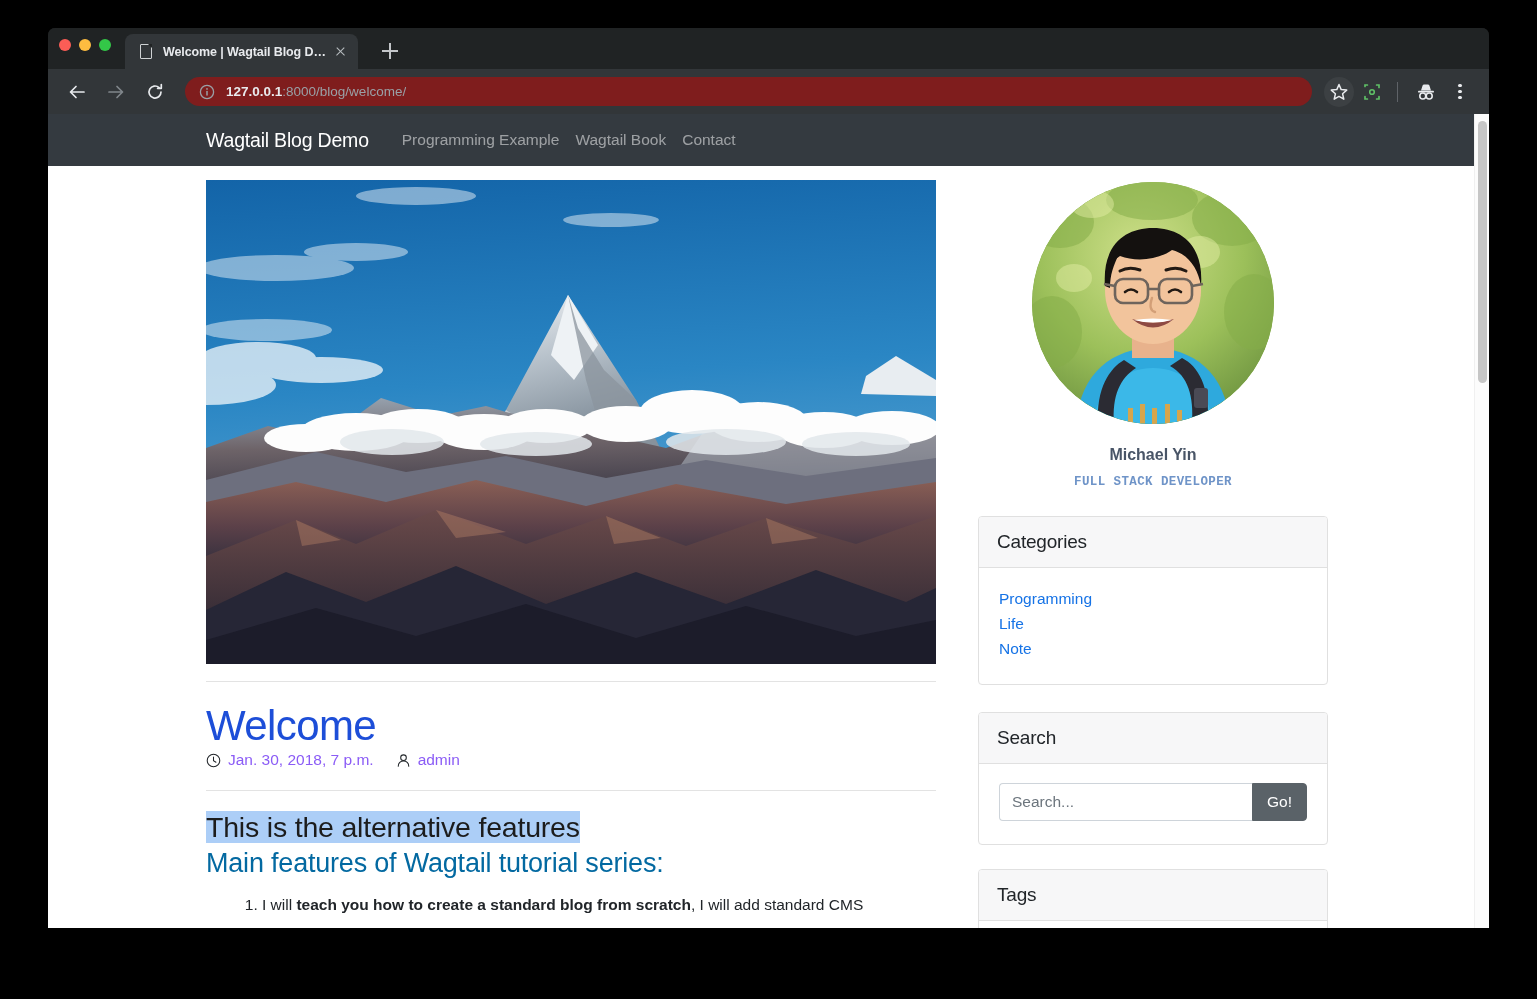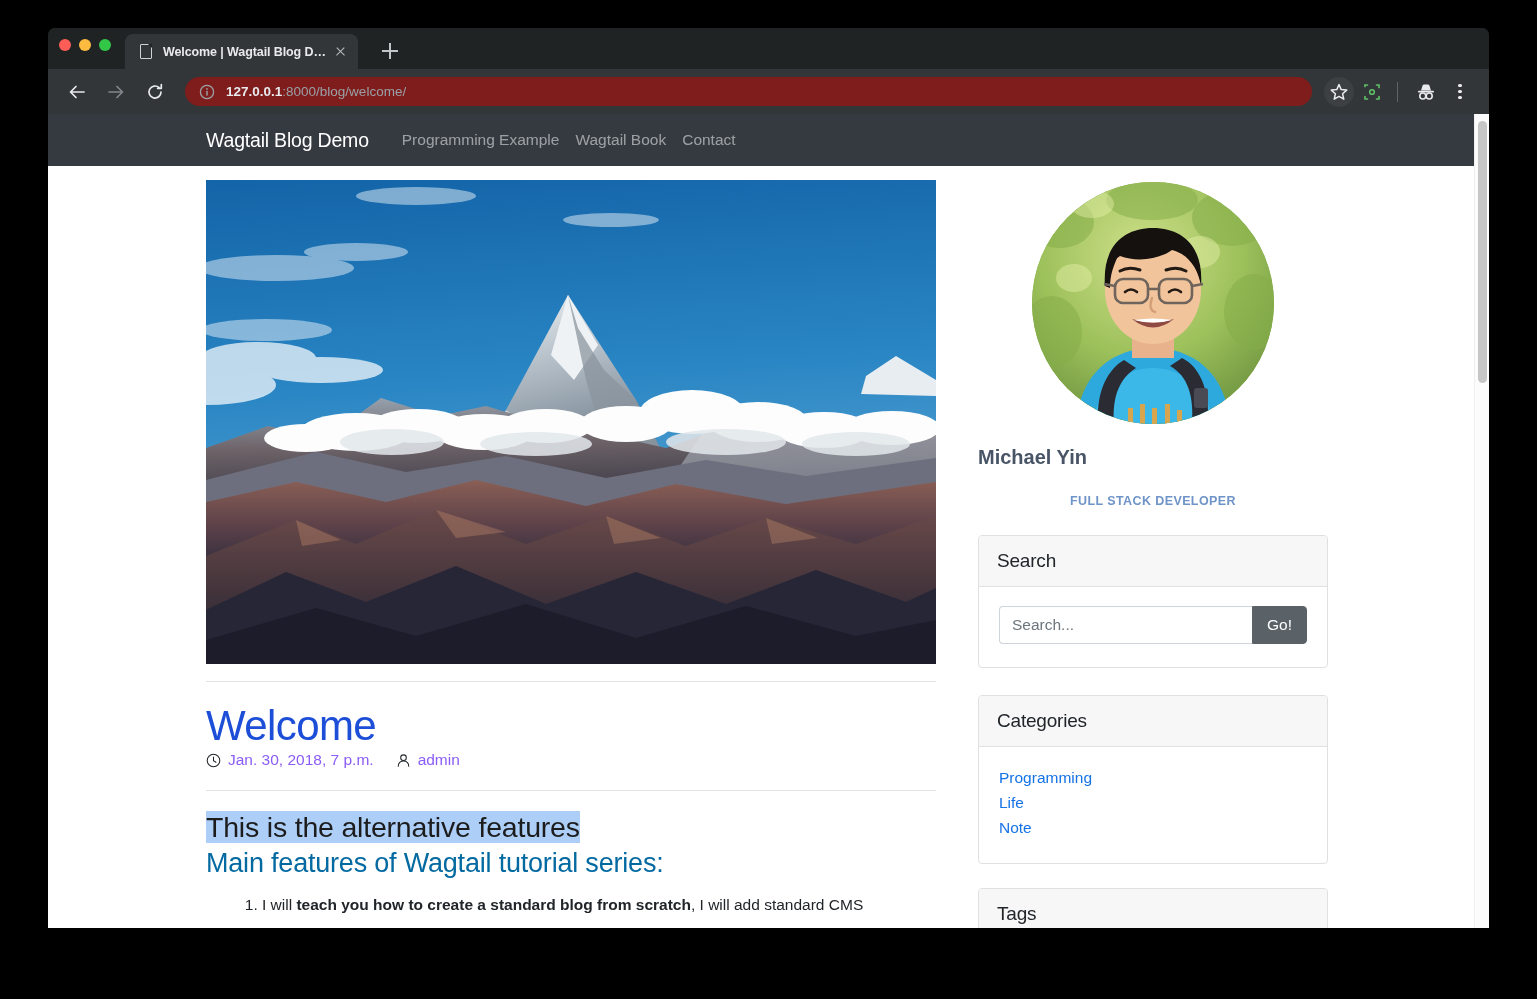--- a/index.html
+++ b/index.html
@@ -295,33 +295,34 @@
   .avatar {
     width: 242px; height: 242px;
     border-radius: 50%;
     overflow: hidden;
     background: #7da83c;
     position: relative;
   }
   .avatar svg { display:block; width: 100%; height: 100%; }
 
   .author-name {
-    text-align: left;
+    text-align: center;
     margin-top: 22px;
-    font-size: 20px;
+    font-size: 16px;
     font-weight: bold;
     color: #495567;
   }
   .author-role {
     text-align: center;
-    margin-top: 25px;
+    margin-top: 11px;
     font-size: 12.5px;
     font-weight: bold;
     color: #6f94c8;
     letter-spacing: 0.4px;
+    font-family: Liberation Mono, monospace;
   }
 
   .card {
     border: 1px solid #e0e0e0;
     border-radius: 4px;
     background: #fff;
     margin-top: 27px;
     overflow: hidden;
   }
   .card-head {
@@ -690,38 +691,38 @@
                 <path d="M102 138 q19 5 38 0 q-19 -3 -38 0 Z" fill="#ffffff"></path>
               </g>
             </svg>
           </div>
         </div>
 
         <div class="author-name">Michael Yin</div>
         <div class="author-role">FULL STACK DEVELOPER</div>
 
         <div class="card">
+          <div class="card-head">Categories</div>
+          <div class="card-body cat-list">
+            <a class="cat-link" href="#">Programming</a>
+            <a class="cat-link" href="#">Life</a>
+            <a class="cat-link" href="#">Note</a>
+          </div>
+        </div>
+
+        <div class="card">
           <div class="card-head">Search</div>
           <div class="card-body">
             <div class="search-row">
               <input class="search-input" type="text" placeholder="Search..." style="">
               <button class="go-btn">Go!</button>
             </div>
           </div>
         </div>
 
-        <div class="card">
-          <div class="card-head">Categories</div>
-          <div class="card-body cat-list">
-            <a class="cat-link" href="#">Programming</a>
-            <a class="cat-link" href="#">Life</a>
-            <a class="cat-link" href="#">Note</a>
-          </div>
-        </div>
-
         <div class="card" style="margin-top:24px">
           <div class="card-head">Tags</div>
           <div class="card-body" style="height:120px"></div>
         </div>
       </div>
     </div>
 
     <div class="pg-scroll-track">
       <div class="pg-scroll-thumb"></div>
     </div>

